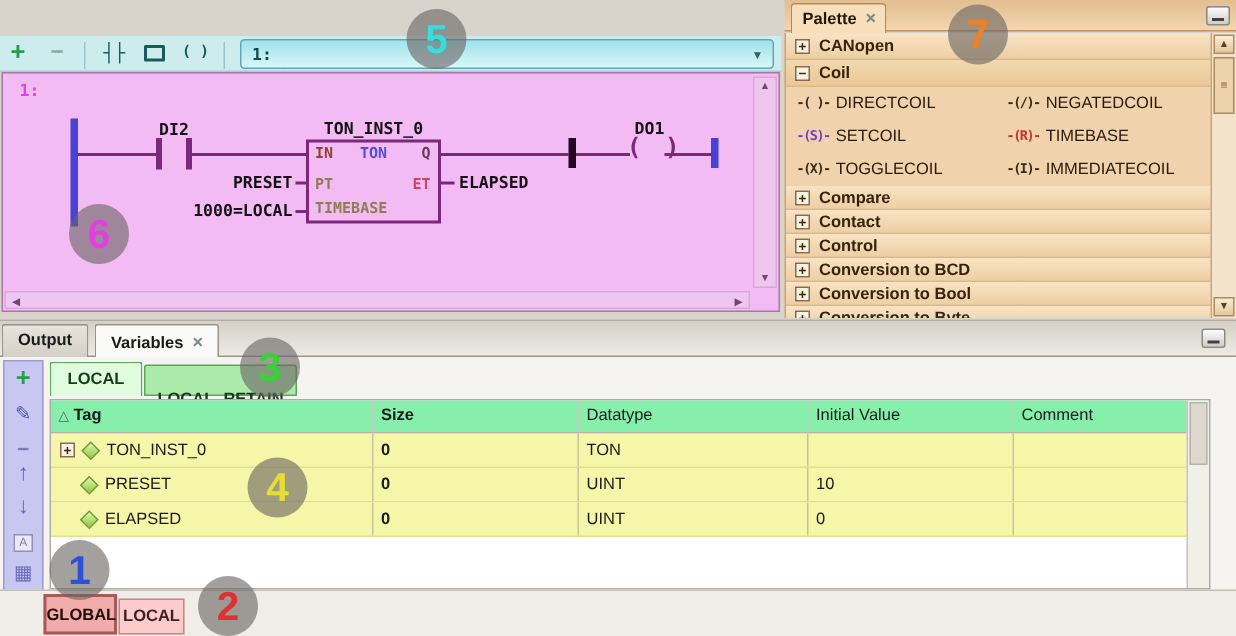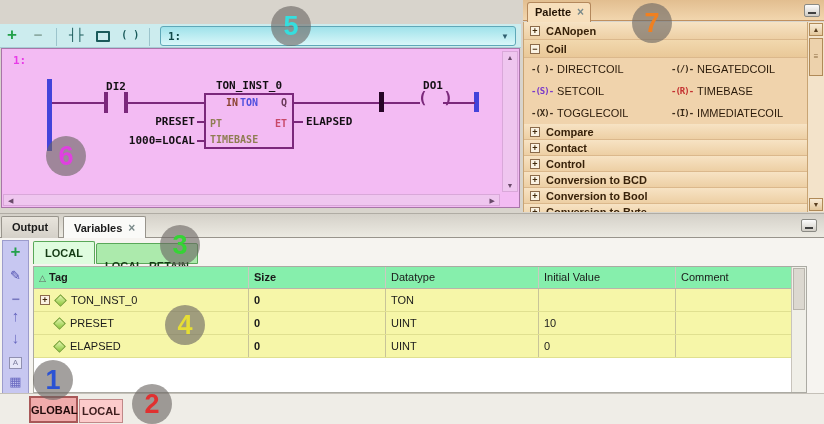--- a/index.html
+++ b/index.html
@@ -115,21 +115,21 @@
       <div class="wire" style="left:195px;top:72px;width:8px"></div>
       <div class="wire" style="left:195px;top:91px;width:8px"></div>
       <div class="wire" style="left:291px;top:72px;width:10px"></div>
 
       <span class="ladtxt" style="left:94px;top:32px;width:40px;text-align:center">DI2</span>
       <div class="vbar" style="left:102px;top:43px;width:4px;height:21px"></div>
       <div class="vbar" style="left:122px;top:43px;width:4px;height:21px"></div>
 
       <span class="ladtxt" style="left:198px;top:31px;width:98px;text-align:center">TON_INST_0</span>
       <div id="ton-block">
-        <span class="pintxt" style="left:20px;top:3px;color:#8a4432">IN</span>
+        <span class="pintxt" style="left:4px;top:3px;color:#8a4432">IN</span>
         <span class="pintxt" style="left:0;top:3px;width:86px;text-align:center;color:#5050de">TON</span>
         <span class="pintxt" style="right:5px;top:3px;color:#6a3a5a">Q</span>
         <span class="pintxt" style="left:4px;top:24px;color:#8f7d52">PT</span>
         <span class="pintxt" style="right:5px;top:24px;color:#c84868">ET</span>
         <span class="pintxt" style="left:4px;top:40px;color:#8f7d52">TIMEBASE</span>
       </div>
 
       <span class="ladtxt" style="left:100px;top:67px;width:93px;text-align:right">PRESET</span>
       <span class="ladtxt" style="left:100px;top:86px;width:93px;text-align:right">1000=LOCAL</span>
       <span class="ladtxt" style="left:304px;top:67px">ELAPSED</span>

